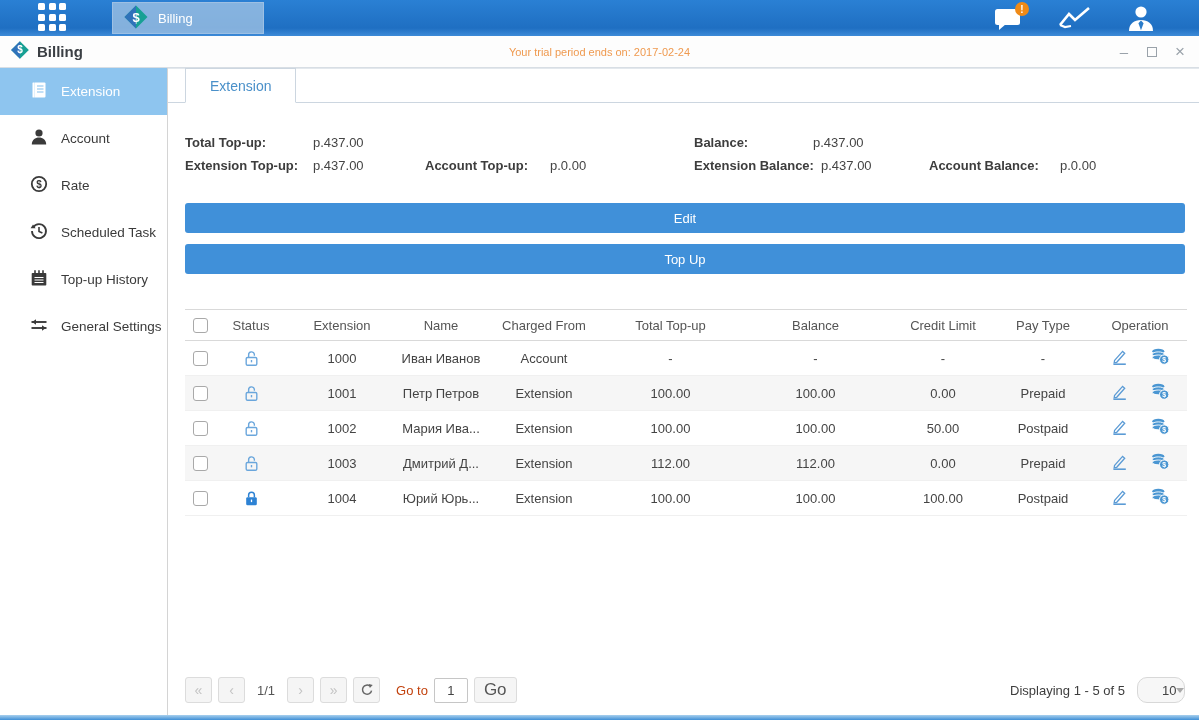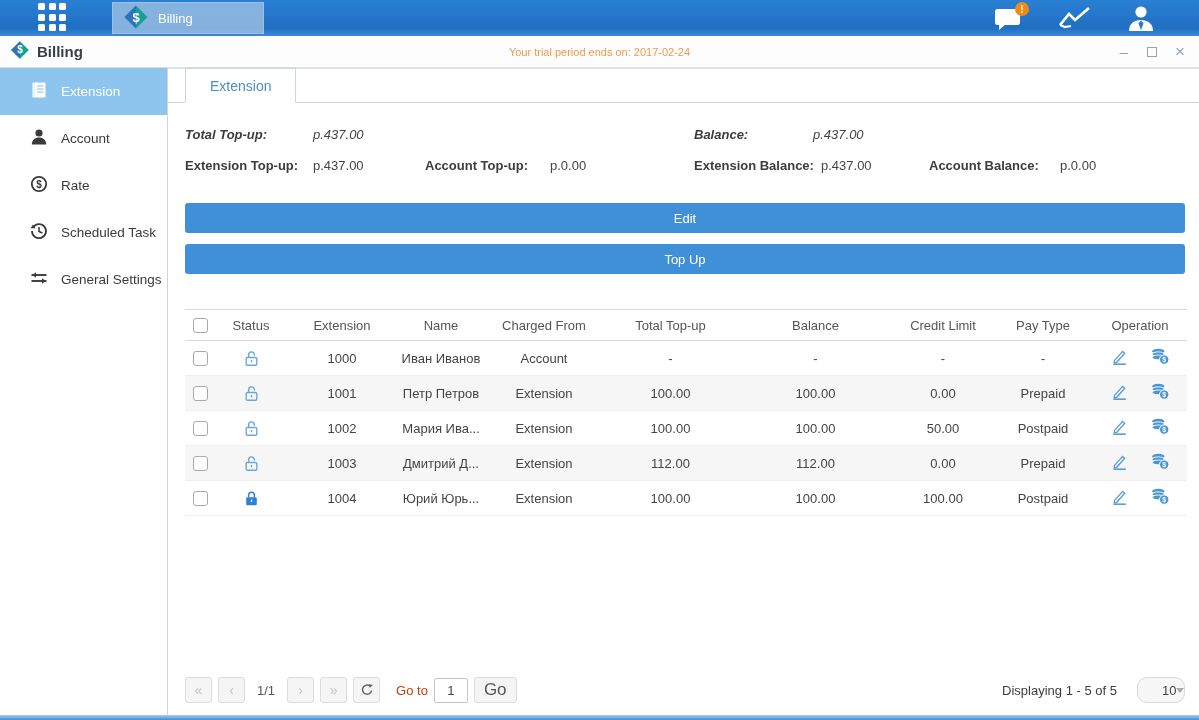--- a/index.html
+++ b/index.html
@@ -44,21 +44,21 @@
   .tab { margin-left:17px; padding:0 24px; display:flex; align-items:center; background:#fff;
          border:1px solid #ccd6e0; border-bottom:1px solid #fff; margin-bottom:-1px; margin-top:-1px;
          color:#4a90c9; font-size:14px; cursor:pointer; }
 
   .panel { flex:1; display:flex; flex-direction:column; padding:0 14px 0 17px; min-height:0; }
 
   
   .summary { position:relative; margin-top:24px; height:63px; }
   .summary span { position:absolute; white-space:nowrap; }
   .summary .lb { font-weight:bold; color:#3d3d3d; }
-  .r1 { top:0;font-style:italic; } .r2 { top:31px; }
+  .r1 { top:8px; } .r2 { top:31px; }
 
   
   .actions { margin-top:13px; display:flex; gap:11px;flex-direction:column; }
   .btn-blue { background:#4090d9; color:#fff; border:none; font-size:13px; height:30px; padding:0 14px;
               border-radius:3px; cursor:pointer; font-family:inherit; }
 
   
   table { margin-top:35px; width:100%; border-collapse:collapse; table-layout:fixed; }
   thead td { border-top:1px solid #d9d9d9; border-bottom:1px solid #d9d9d9; height:31px; color:#555;
              text-align:center; white-space:nowrap; overflow:hidden; }
@@ -75,21 +75,21 @@
   .pager { display:flex; align-items:center; gap:6px; }
   .pg-btn { width:27px; height:26px; background:#f5f5f5; border:1px solid #dcdcdc; border-radius:3px;
             display:flex; align-items:center; justify-content:center; color:#c3c3c3; font-size:14px; cursor:pointer; }
   .pg-btn.dark { color:#666; }
   .pg-ind { padding:0 6px; color:#555; }
   .goto-lb { margin-left:10px; color:#c2410c; }
   .goto-in { width:34px; height:25px; border:1px solid #c6c6c6; border-radius:2px; text-align:center;
              font-family:inherit; font-size:13px; color:#444; }
   .go-btn { height:26px; padding:0 9px; background:#f5f5f5; border:1px solid #dcdcdc; border-radius:3px;
             color:#555; font-size:17px; cursor:pointer; font-family:inherit; }
-  .disp { display:flex; align-items:center; gap:20px; color:#3d3d3d;text-align:center; }
+  .disp { display:flex; align-items:center; gap:12px; color:#3d3d3d;text-align:center; }
   .psize { width:48px; height:26px; background:#f7f7f7; border:1px solid #d8d8d8; border-radius:10px;
            display:flex; align-items:center; justify-content:space-between; padding:0 6px 0 24px; cursor:pointer; color:#444; }
   .caret { width:0; height:0; border-left:4.5px solid transparent; border-right:4.5px solid transparent;
            border-top:5px solid #a9a9a9; }
 
   .bottom-strip { position:absolute; left:0; bottom:0; width:100%; height:5px;
                   background:linear-gradient(180deg,#a8d0ee,#3f8fd6); }
 </style>
 </head>
 <body>
@@ -200,20 +200,38 @@
       </div>
       <div class="side-item">
         <span>
           <svg width="18" height="18" viewBox="0 0 18 18">
             <path d="M3.2 5.2 A7 7 0 1 1 2 9" fill="none" stroke="currentColor" stroke-width="1.8"></path>
             <polygon points="0.6,6.2 5.6,6.2 3,2.4" fill="currentColor"></polygon>
             <polyline points="9,5 9,9.4 12.4,11" fill="none" stroke="currentColor" stroke-width="1.6"></polyline>
           </svg>
         </span>
         <span>Scheduled Task</span>
+      </div>
+      <div class="side-item">
+        <span>
+          <svg width="18" height="18" viewBox="0 0 18 18" fill="currentColor">
+            <path d="M2.5 4 h13 a0.8 0.8 0 0 1 0.8 0.8 v11 a0.8 0.8 0 0 1 -0.8 0.8 h-13 a0.8 0.8 0 0 1 -0.8 -0.8 v-11 a0.8 0.8 0 0 1 0.8 -0.8 z"></path>
+            <g stroke="currentColor" stroke-width="1.6">
+                <line x1="5" y1="1.2" x2="5" y2="5"></line>
+                <line x1="9" y1="1.2" x2="9" y2="5"></line>
+                <line x1="13" y1="1.2" x2="13" y2="5"></line>
+              </g>
+            <g stroke="#fff" stroke-width="1">
+                <line x1="4.5" y1="8.5" x2="13.5" y2="8.5"></line>
+                <line x1="4.5" y1="11" x2="13.5" y2="11"></line>
+                <line x1="4.5" y1="13.5" x2="13.5" y2="13.5"></line>
+              </g>
+          </svg>
+        </span>
+        <span>Top-up History</span>
       </div>
       <div class="side-item">
         <span>
           <svg width="18" height="18" viewBox="0 0 18 18" stroke="currentColor" stroke-width="1.9" fill="currentColor">
             <line x1="1.5" y1="6" x2="16.5" y2="6"></line>
             <polygon points="6,3.2 6,8.8 2.2,6" stroke="none"></polygon>
             <line x1="1.5" y1="12" x2="16.5" y2="12"></line>
             <polygon points="12,9.2 12,14.8 15.8,12" stroke="none"></polygon>
           </svg>
         </span>

